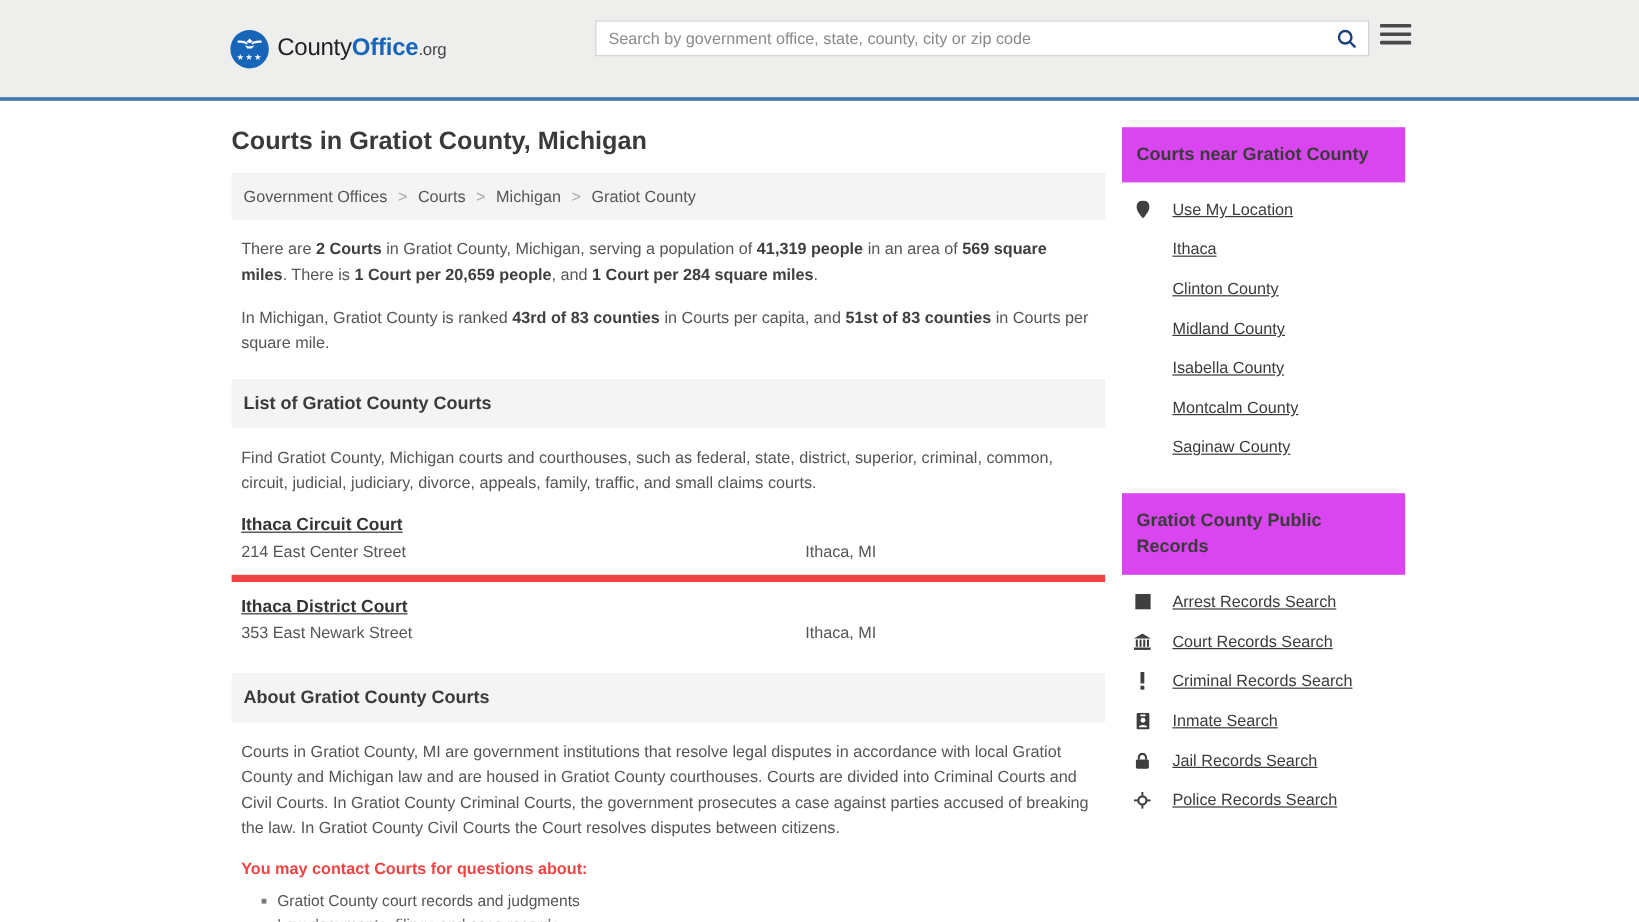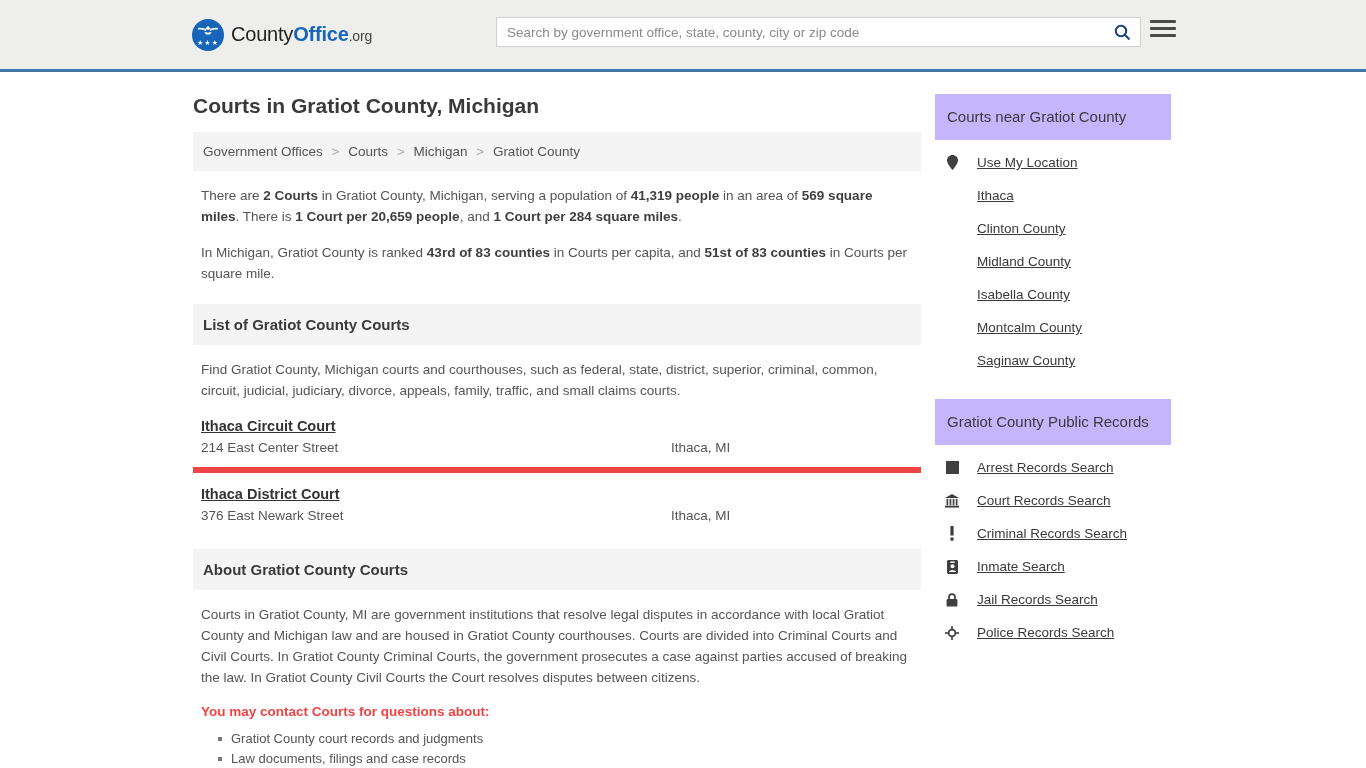--- a/index.html
+++ b/index.html
@@ -6,21 +6,21 @@
   html, body {
     margin: 0; padding: 0;
     width: 1366px; height: 768px;
     background: #ffffff;
     font-family: "Liberation Sans", sans-serif;
     overflow: hidden;
   }
 
   
   .header {
-    height: 72px;
+    height: 84px;
     background: #eeeeec;
     border-bottom: 3px solid #3d77ad;
     display: flex;
     align-items: center;
     position: relative;
   }
   .logo-wrap {
     display: flex;
     align-items: center;
     margin-left: 192px;
@@ -198,24 +198,24 @@
   }
   .sub-head {
     font-size: 13.5px;
     font-weight: bold;
     color: #ef4444;
     margin: 16px 8px 0 8px;
   }
 
   
   .side-head {
-    background: #c4b5fd;
+    background: #d946ef;
     padding: 12px 12px;
     font-size: 15px;
-    font-weight: normal;
+    font-weight: bold;
     color: #3a3a3a;
     line-height: 22px;
   }
   .side-links { padding: 6px 0 0 0; }
   .side-link-row {
     display: flex;
     align-items: center;
     gap: 18px;
     padding: 9px 0 9px 10px;
     cursor: pointer;
@@ -288,21 +288,21 @@
 
       <div class="section-head" style="margin-top:20px">List of Gratiot County Courts</div>
       <p class="body-text">Find Gratiot County, Michigan courts and courthouses, such as federal, state, district, superior, criminal, common, circuit, judicial, judiciary, divorce, appeals, family, traffic, and small claims courts.</p>
 
       <div class="court-list" id="court-list">
           <div class="court-row"><div class="court-name">Ithaca Circuit Court</div><div class="court-addr-line">
               <div class="court-street">214 East Center Street</div>
               <div class="court-city">Ithaca, MI</div>
             </div></div>
           <div class="court-row"><div class="court-name">Ithaca District Court</div><div class="court-addr-line">
-              <div class="court-street">376 East Newark Street</div>
+              <div class="court-street">353 East Newark Street</div>
               <div class="court-city">Ithaca, MI</div>
             </div></div>
         </div>
 
       <div class="section-head" style="margin-top:14px">About Gratiot County Courts</div>
       <p class="body-text">Courts in Gratiot County, MI are government institutions that resolve legal disputes in accordance with local Gratiot County and Michigan law and are housed in Gratiot County courthouses. Courts are divided into Criminal Courts and Civil Courts. In Gratiot County Criminal Courts, the government prosecutes a case against parties accused of breaking the law. In Gratiot County Civil Courts the Court resolves disputes between citizens.</p>
       <div class="sub-head">You may contact Courts for questions about:</div>
       <ul class="contact-list" id="contact-list">
           <li>Gratiot County court records and judgments</li>
           <li>Law documents, filings and case records</li>

